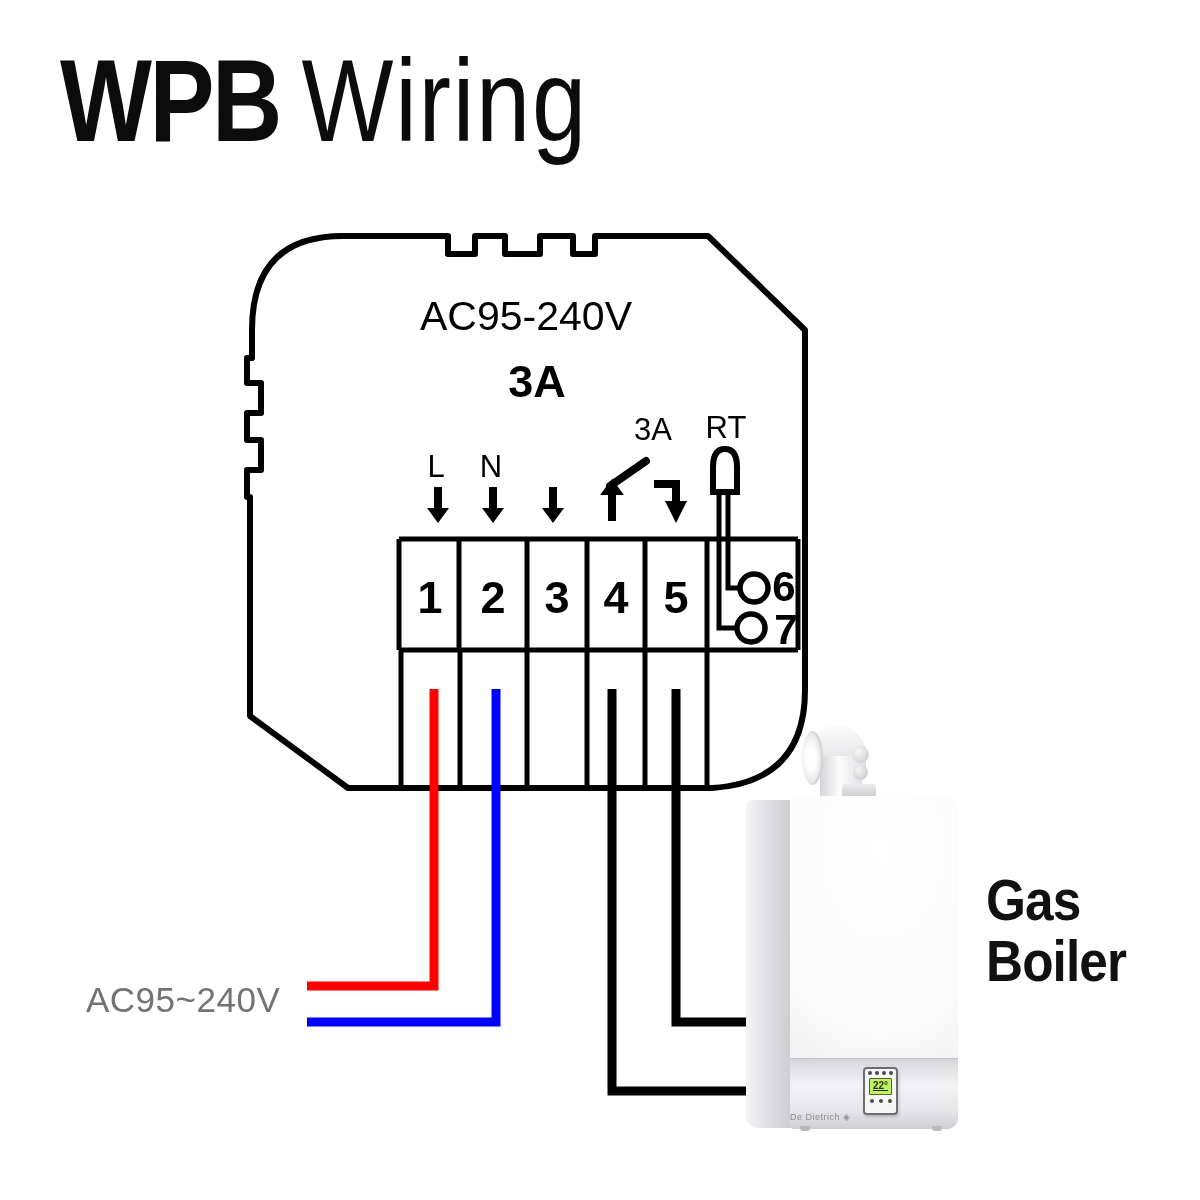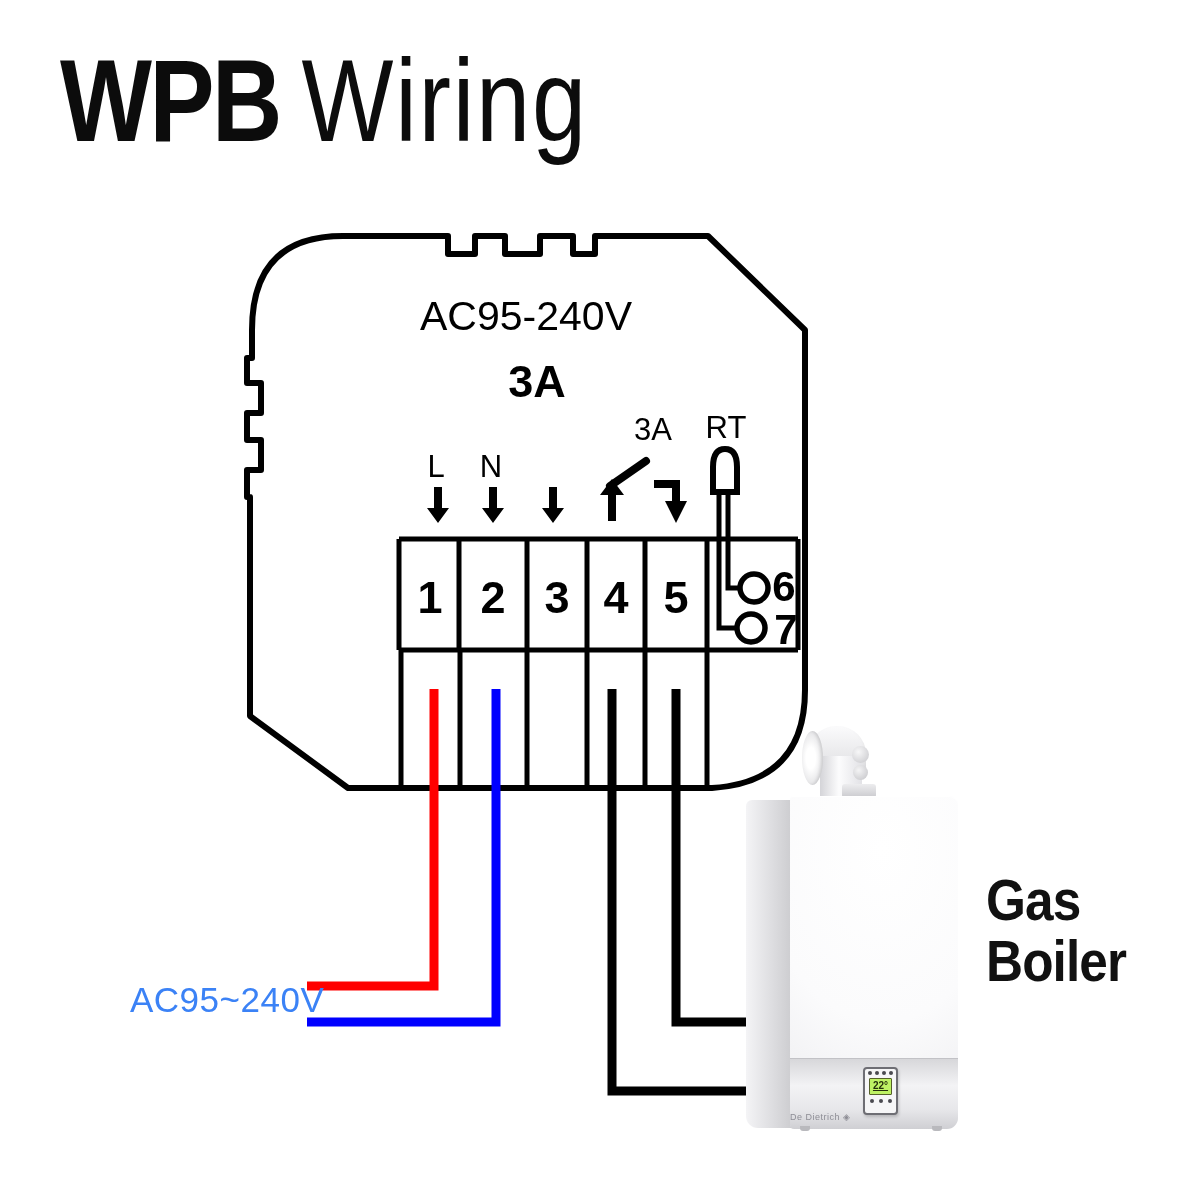--- a/index.html
+++ b/index.html
@@ -14,23 +14,22 @@
     transform:scaleX(.84);transform-origin:0 50%;
   }
   .title .brand{font-weight:900;letter-spacing:-3px;}
   .title .product{font-weight:300;margin-left:26px;letter-spacing:2px;}
   
   svg.diagram{position:absolute;left:0;top:0;}
   .stroke{stroke:#000;fill:none;}
   text.dlabel{fill:#000;font-family:"Liberation Sans",sans-serif;}
   
   .power-label{
-    position:absolute;left:86px;top:980px;font-size:35px;color:#3b82f6;
+    position:absolute;left:86px;top:980px;font-size:35px;color:#737373;
     letter-spacing:0.5px;
-    margin-left:44px;
   }
   
   .boiler-caption{
     position:absolute;left:986px;top:870px;font-size:57px;font-weight:800;
     line-height:61px;color:#111;transform:scaleX(.9);transform-origin:0 0;
     letter-spacing:-1px;
   }
   
   .boiler{position:absolute;left:746px;top:722px;width:212px;height:406px;}
   .flue-elbow{

